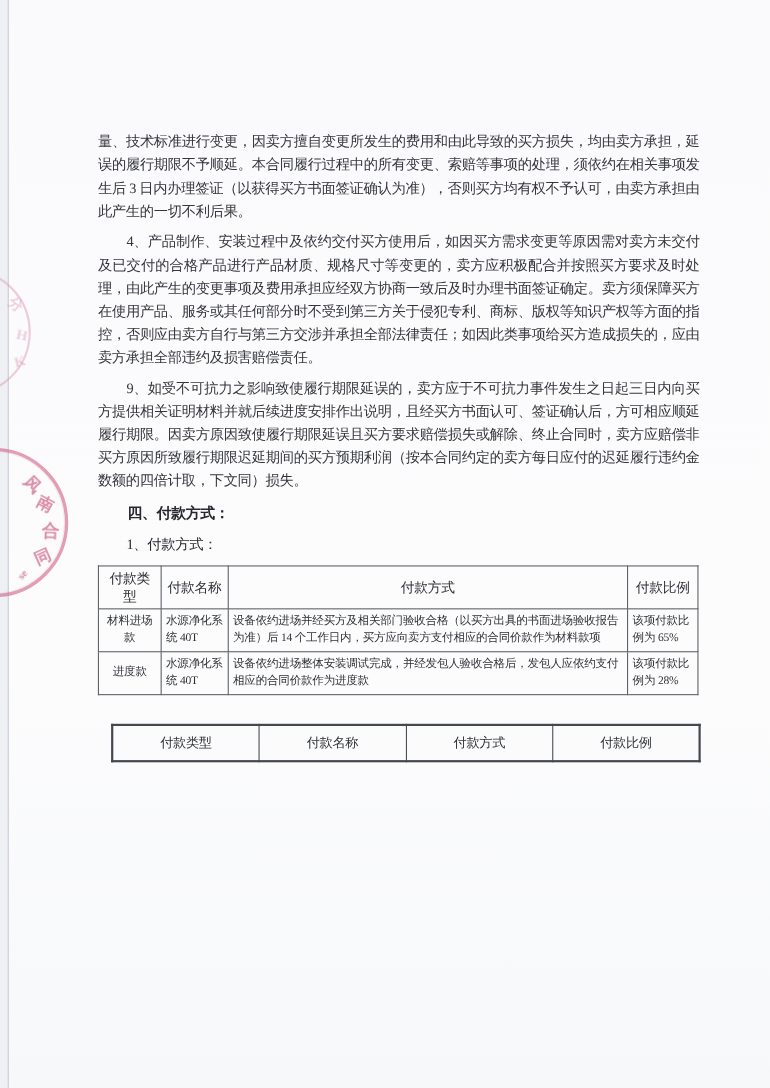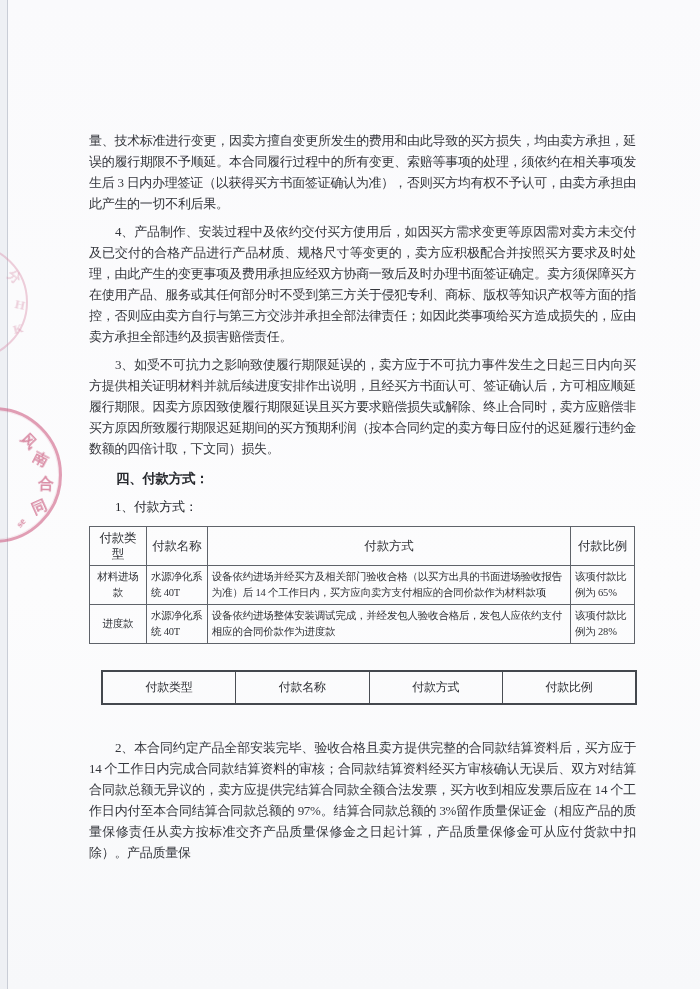--- a/index.html
+++ b/index.html
@@ -5,21 +5,21 @@
   html,body{margin:0;padding:0;}
   body{
     width:700px;height:989px;position:relative;overflow:hidden;
     background:#fbfbfd;
     font-family:"Liberation Serif","DejaVu Serif",serif;
     color:#34363c;
   }
   .page{position:absolute;inset:0;background:linear-gradient(180deg,#fafafc 0%,#fcfcfd 60%,#f7f8fa 100%);}
   .scan-strip{position:absolute;left:0;top:0;width:7px;height:100%;background:#eef0f4;border-right:1px solid #c9cdd6;}
   .content{
-    position:absolute;left:89px;top:16px;width:547px;padding-top:114px;
+    position:absolute;left:89px;top:4px;width:547px;padding-top:114px;
     font-size:13px;line-height:21px;letter-spacing:-0.3px;
     text-align:justify;
   }
   p.para{margin:7px 0 0 0;text-indent:2em;}
   p.para.no-indent{text-indent:0;margin-top:0;}
   h3.sec{margin:9px 0 0 0;font-size:13.5px;line-height:21px;font-weight:bold;text-indent:2em;color:#26282d;}
   p.subhead{font-weight:normal;color:#26282d;}
   .u{text-decoration:underline;text-underline-offset:3px;}
 
   table.t1{
@@ -90,21 +90,21 @@
   </div>
 
   <div class="content">
 
     <p class="para no-indent">量、技术标准进行变更，因卖方擅自变更所发生的费用和由此导致的买方损失，均由卖方承担，延误的履行期限不予顺延。本合同履行过程中的所有变更、索赔等事项的处理，须依约在相关事项发生后 3 日内办理签证（以获得买方书面签证确认为准），否则买方均有权不予认可，由卖方承担由此产生的一切不利后果。</p>
 
     <p class="para">4、产品制作、安装过程中及依约交付买方使用后，如因买方需求变更等原因需对卖方未交付及已交付的合格产品进行产品材质、规格尺寸等变更的，卖方应积极配合并按照买方要求及时处理，由此产生的变更事项及费用承担应经双方协商一致后及时办理书面签证确定。卖方须保障买方在使用产品、服务或其任何部分时不受到第三方关于侵犯专利、商标、版权等知识产权等方面的指控，否则应由卖方自行与第三方交涉并承担全部法律责任；如因此类事项给买方造成损失的，应由卖方承担全部违约及损害赔偿责任。</p>
 
 
 
-    <p class="para">3、如受不可抗力之影响致使履行期限延误的，卖方应于不可抗力事件发生之日起三日内向买方提供相关证明材料并就后续进度安排作出说明，且经买方书面认可、签证确认后，方可相应顺延履行期限。因卖方原因致使履行期限延误且买方要求赔偿损失或解除、终止合同时，卖方应赔偿非买方原因所致履行期限迟延期间的买方预期利润（按本合同约定的卖方每日应付的迟延履行违约金数额的四倍计取，下文同）损失。</p>
+    <p class="para">9、如受不可抗力之影响致使履行期限延误的，卖方应于不可抗力事件发生之日起三日内向买方提供相关证明材料并就后续进度安排作出说明，且经买方书面认可、签证确认后，方可相应顺延履行期限。因卖方原因致使履行期限延误且买方要求赔偿损失或解除、终止合同时，卖方应赔偿非买方原因所致履行期限迟延期间的买方预期利润（按本合同约定的卖方每日应付的迟延履行违约金数额的四倍计取，下文同）损失。</p>
 
     <h3 class="sec">四、付款方式：</h3>
 
     <p class="para subhead">1、付款方式：</p>
 
     <table class="t1">
       <colgroup>
           <col class="c1">
           <col class="c2">
           <col class="c3">
@@ -138,16 +138,15 @@
       <thead>
         <tr>
           <th>付款类型</th>
           <th>付款名称</th>
           <th>付款方式</th>
           <th>付款比例</th>
         </tr>
       </thead>
     </table>
 
-    <p class="para last">2、本合同约定产品全部安装完毕、验收合格且卖方提供完整的合同款结算资料后，买方应于 14 个工作日内完成合同款结算资料的审核；合同款结算资料经买方审核确认无误后、双方对结算合同款总额无异议的，卖方应提供完结算合同款全额合法发票，买方收到相应发票后应在 14 个工作日内付至本合同结算合同款总额的 97%。结算合同款总额的 3%留作质量保证金（相应产品的质量保修责任从卖方按标准交齐产品质量保修金之日起计算，产品质量保修金可从应付货款中扣除）。产品质量保</p>
 
   </div>
 </div>
 
 </body></html>

